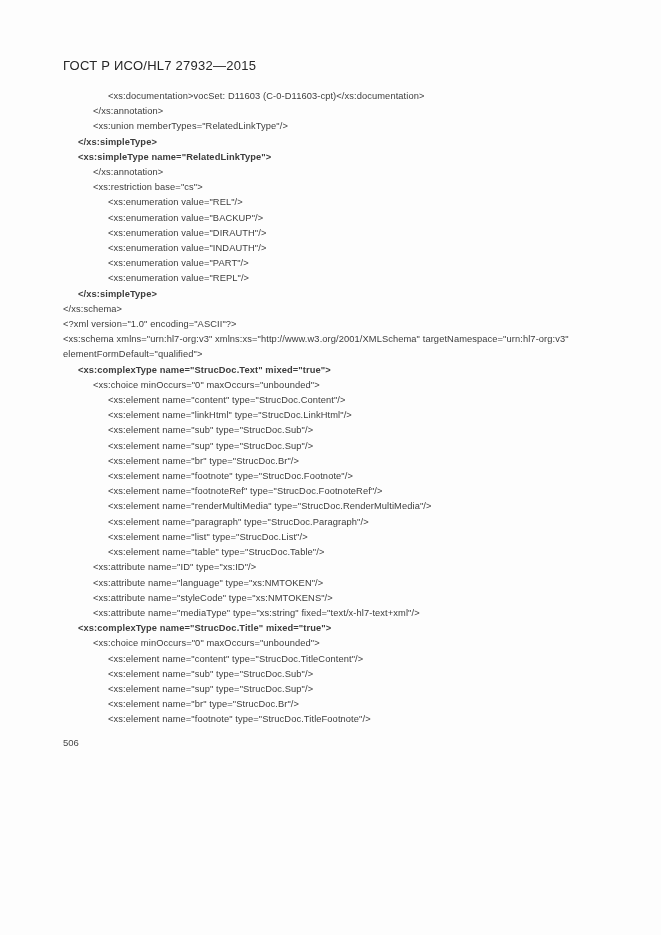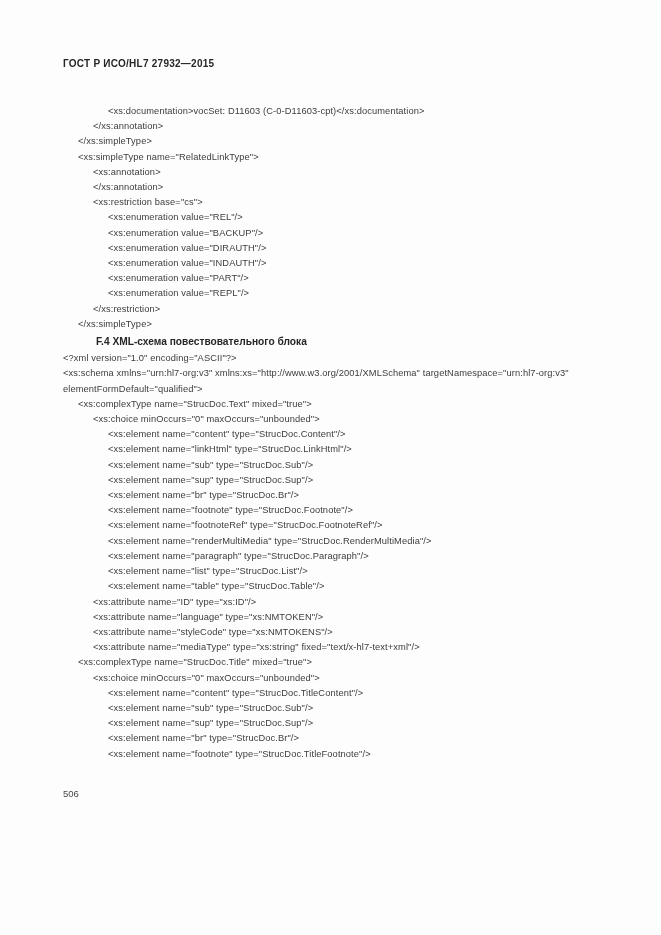--- a/index.html
+++ b/index.html
@@ -12,86 +12,85 @@
     width: 661px;
     height: 935px;
     background: #fdfdfd;
     font-family: "Liberation Sans", "DejaVu Sans", sans-serif;
     overflow: hidden;
   }
   .doc-header {
     position: absolute;
     left: 63px;
     top: 58px;
-    font-size: 10px;
-    font-weight: bold;
+    font-size: 13px;
+    font-weight: normal;
     color: #262626;
     letter-spacing: 0.25px;
     white-space: nowrap;
   }
   .content {
     position: absolute;
     left: 63px;
-    top: 104px;
+    top: 89px;
     width: 560px;
     font-size: 9.3px;
     line-height: 15.2px;
     color: #3c3c3c;
   }
   .code-block { width: 560px; }
   .code-line {
     white-space: pre;
     letter-spacing: 0.1px;
   }
   .indent-0 { padding-left: 0; }
-  .indent-1 { padding-left: 15px; }
+  .indent-1 { padding-left: 15px; font-weight: bold; }
   .indent-2 { padding-left: 30px; }
   .indent-3 { padding-left: 45px; }
   .section-heading {
     padding-left: 33px;
     margin-top: 2px;
     margin-bottom: 2px;
     font-size: 10.2px;
     font-weight: bold;
     color: #262626;
     line-height: 15.2px;
     white-space: nowrap;
   }
   .page-number {
-    margin-top: 24px;
+    margin-top: 7px;
     font-size: 9.5px;
     color: #474747;
   }
 </style>
 </head>
 <body>
 
 <div class="page">
   <div class="doc-header">ГОСТ Р ИСО/HL7 27932—2015</div>
 
   <div class="content">
     <div class="code-block">
         <div class="code-line indent-3">&lt;xs:documentation&gt;vocSet: D11603 (C-0-D11603-cpt)&lt;/xs:documentation&gt;</div>
         <div class="code-line indent-2">&lt;/xs:annotation&gt;</div>
+        <div class="code-line indent-2">&lt;xs:union memberTypes="RelatedLinkType"/&gt;</div>
         <div class="code-line indent-1">&lt;/xs:simpleType&gt;</div>
         <div class="code-line indent-1">&lt;xs:simpleType name="RelatedLinkType"&gt;</div>
-        <div class="code-line indent-2">&lt;xs:annotation&gt;</div>
         <div class="code-line indent-2">&lt;/xs:annotation&gt;</div>
         <div class="code-line indent-2">&lt;xs:restriction base="cs"&gt;</div>
         <div class="code-line indent-3">&lt;xs:enumeration value="REL"/&gt;</div>
         <div class="code-line indent-3">&lt;xs:enumeration value="BACKUP"/&gt;</div>
         <div class="code-line indent-3">&lt;xs:enumeration value="DIRAUTH"/&gt;</div>
         <div class="code-line indent-3">&lt;xs:enumeration value="INDAUTH"/&gt;</div>
         <div class="code-line indent-3">&lt;xs:enumeration value="PART"/&gt;</div>
         <div class="code-line indent-3">&lt;xs:enumeration value="REPL"/&gt;</div>
-        <div class="code-line indent-2">&lt;/xs:restriction&gt;</div>
         <div class="code-line indent-1">&lt;/xs:simpleType&gt;</div>
+        <div class="code-line indent-0">&lt;/xs:schema&gt;</div>
       </div>
 
-    <div class="section-heading">F.4 XML-схема повествовательного блока</div>
 
     <div class="code-block">
         <div class="code-line indent-0">&lt;?xml version="1.0" encoding="ASCII"?&gt;</div>
         <div class="code-line indent-0">&lt;xs:schema xmlns="urn:hl7-org:v3" xmlns:xs="http://www.w3.org/2001/XMLSchema" targetNamespace="urn:hl7-org:v3"</div>
         <div class="code-line indent-0">elementFormDefault="qualified"&gt;</div>
         <div class="code-line indent-1">&lt;xs:complexType name="StrucDoc.Text" mixed="true"&gt;</div>
         <div class="code-line indent-2">&lt;xs:choice minOccurs="0" maxOccurs="unbounded"&gt;</div>
         <div class="code-line indent-3">&lt;xs:element name="content" type="StrucDoc.Content"/&gt;</div>
         <div class="code-line indent-3">&lt;xs:element name="linkHtml" type="StrucDoc.LinkHtml"/&gt;</div>
         <div class="code-line indent-3">&lt;xs:element name="sub" type="StrucDoc.Sub"/&gt;</div>

